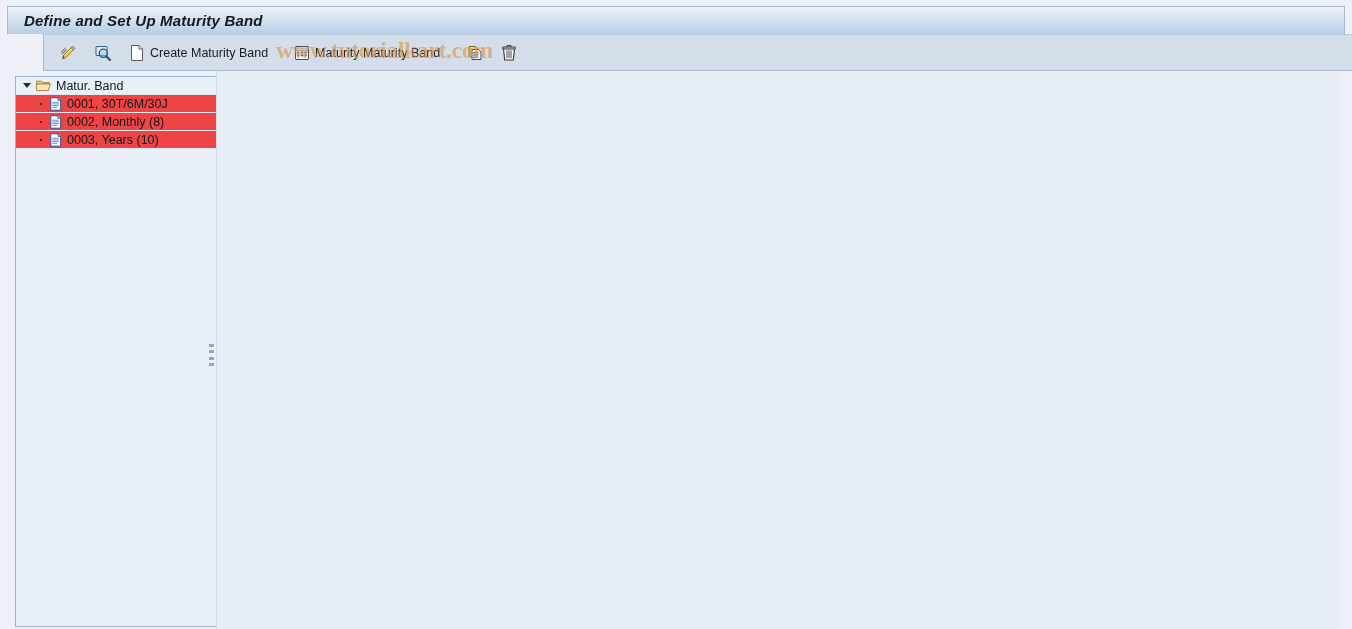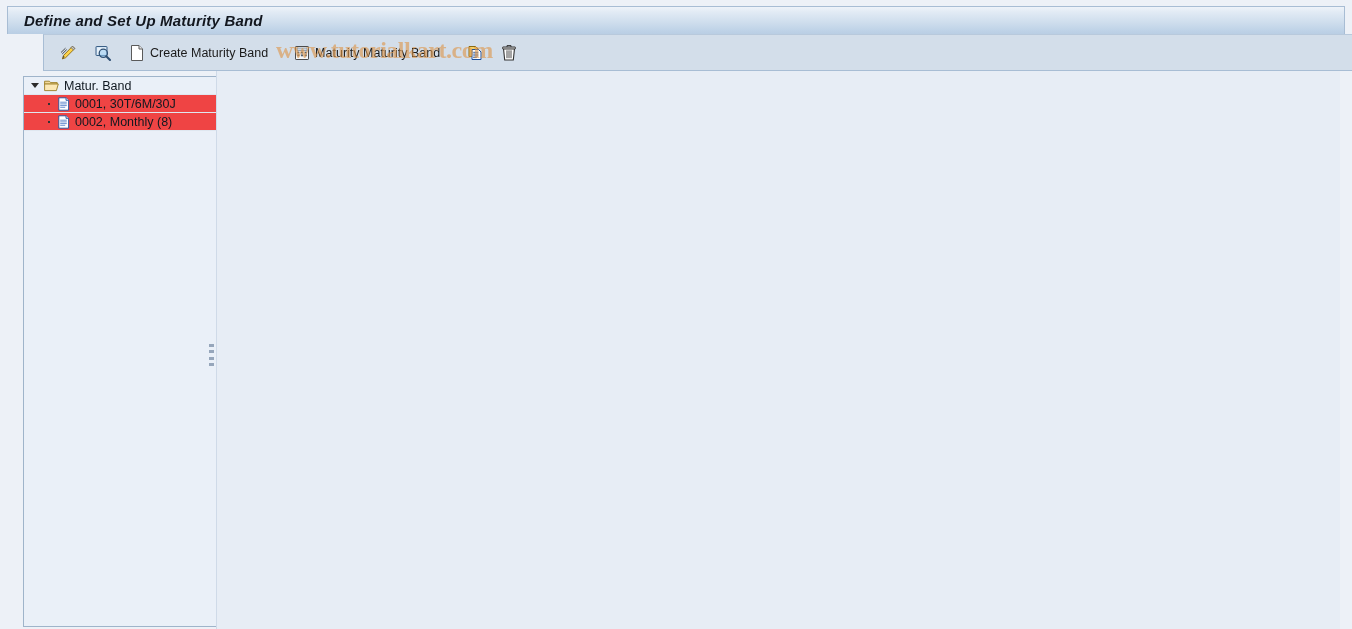--- a/index.html
+++ b/index.html
@@ -95,21 +95,21 @@
   .body-area {
     position: absolute;
     left: 0px; top: 71px;
     width: 1352px; height: 558px;
     background: #edf1f7;
   }
 
   
   .tree-panel {
     position: absolute;
-    left: 23px; top: 5px;
+    left: 15px; top: 5px;
     width: 206px; height: 551px;
     background: #eaf0f8;
     border: 1px solid #9fb4ca;
     overflow: hidden;
   }
   .tree-root, .tree-item {
     display: flex;
     align-items: center;
     height: 18px;
     padding-left: 4px;
@@ -326,20 +326,38 @@
               <path d="M2.2 5.2 H8.8"></path>
               <path d="M2.2 6.9 H8.8"></path>
               <path d="M2.2 8.6 H8.8"></path>
               <path d="M2.2 10.3 H7.2"></path>
             </g>
           </svg>
         </span>
         <span class="tree-label">0002, Monthly (8)</span>
       </div>
 
+      <div class="tree-item">
+        <span class="bullet">
+            <i></i>
+          </span>
+        <span class="tree-icon">
+          <svg width="12" height="14" viewBox="0 0 12 14">
+            <path d="M0.8 0.8 H8 L10.6 3.3 V13.2 H0.8 Z" fill="#ffffff" stroke="#1c4f9c" stroke-width="0.9"></path>
+            <path d="M8 0.8 L8 3.3 L10.6 3.3" fill="#dfe9f7" stroke="#1c4f9c" stroke-width="0.9"></path>
+            <g stroke="#3a6cc0" stroke-width="0.75">
+              <path d="M2.2 5.2 H8.8"></path>
+              <path d="M2.2 6.9 H8.8"></path>
+              <path d="M2.2 8.6 H8.8"></path>
+              <path d="M2.2 10.3 H7.2"></path>
+            </g>
+          </svg>
+        </span>
+        <span class="tree-label">0003, Years (10)</span>
+      </div>
 
     </div>
 
     <div class="splitter">
       <div class="splitter-grip">
         <span></span>
           <span></span>
           <span></span>
           <span></span>
       </div>

